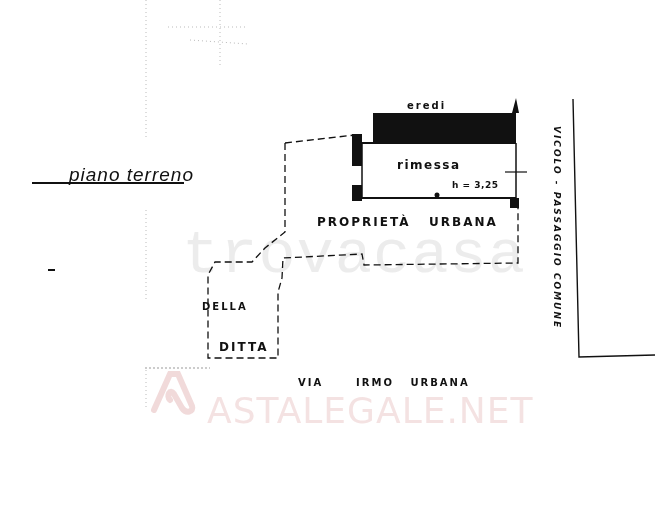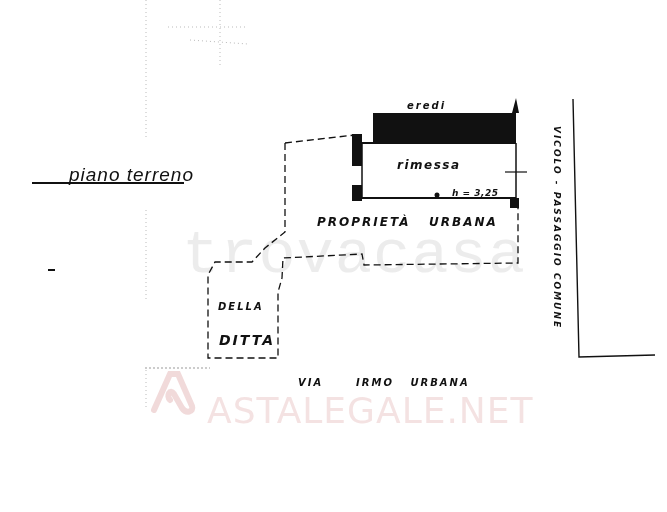--- a/index.html
+++ b/index.html
@@ -1,20 +1,20 @@
 <!DOCTYPE html>
 <html><head>
 <meta charset="utf-8">
 <style>
   html, body { margin:0; padding:0; background:#ffffff; }
   body { width:667px; height:512px; position:relative; overflow:hidden;
          font-family:"DejaVu Sans", sans-serif; }
   .abs { position:absolute; }
   svg.plan { position:absolute; left:0; top:0; }
-  .lbl { position:absolute; font-weight:bold; font-style:italic; color:#111;
+  .lbl { position:absolute; font-weight:bold; color:#111;
          font-family:"DejaVu Sans", sans-serif; letter-spacing:2px; white-space:nowrap; }
   .title { position:absolute; left:33px; top:164px; font-size:19px; font-style:italic;
            color:#111; letter-spacing:1px; font-family:Liberation Sans, sans-serif;margin-left:36px; }
   .title-underline { position:absolute; left:32px; top:182px; width:152px; height:2px; background:#111; }
   .vert { position:absolute; left:552px; top:126px; font-size:9px; font-weight:bold;
           font-style:italic; letter-spacing:2px; color:#111; writing-mode:vertical-rl;
           white-space:nowrap; font-family:"DejaVu Sans", sans-serif; }
   .wm-trova { position:absolute; left:182px; top:220px; font-size:62px; color:rgba(200,200,200,0.35);
               font-family:Liberation Mono, monospace; letter-spacing:1px; }
   .wm-asta { position:absolute; left:207px; top:374px; font-size:36px; color:rgba(214,150,150,0.28);
@@ -63,18 +63,18 @@
 
   <line x1="48" y1="270" x2="55" y2="270" stroke="#111" stroke-width="2"></line>
   <line x1="145" y1="368" x2="210" y2="368" stroke="#999" stroke-width="1" stroke-dasharray="2 2"></line>
 </svg>
 
 <div class="title">piano terreno</div>
 <div class="title-underline"></div>
 
 <div class="lbl" style="left:407px;top:100px;font-size:10px;">eredi</div>
 <div class="lbl" style="left:397px;top:158px;font-size:12px;letter-spacing:1.5px;">rimessa</div>
-<div class="lbl" style="left:452px;top:188px;font-size:9px;letter-spacing:0.5px;">h = 3,25</div>
+<div class="lbl" style="left:452px;top:180px;font-size:9px;letter-spacing:0.5px;">h = 3,25</div>
 <div class="lbl" style="left:317px;top:215px;font-size:12px;white-space:pre;">PROPRIETÀ   URBANA</div>
-<div class="lbl" style="left:218px;top:301px;font-size:10px;">DELLA</div>
-<div class="lbl" style="left:219px;top:332px;font-size:14px;">DITTA</div>
+<div class="lbl" style="left:202px;top:301px;font-size:10px;">DELLA</div>
+<div class="lbl" style="left:219px;top:340px;font-size:12px;">DITTA</div>
 <div class="lbl" style="left:298px;top:377px;font-size:10px;white-space:pre;">VIA      IRMO   URBANA</div>
 <div class="vert">VICOLO - PASSAGGIO  COMUNE</div>
 
 </body></html>

